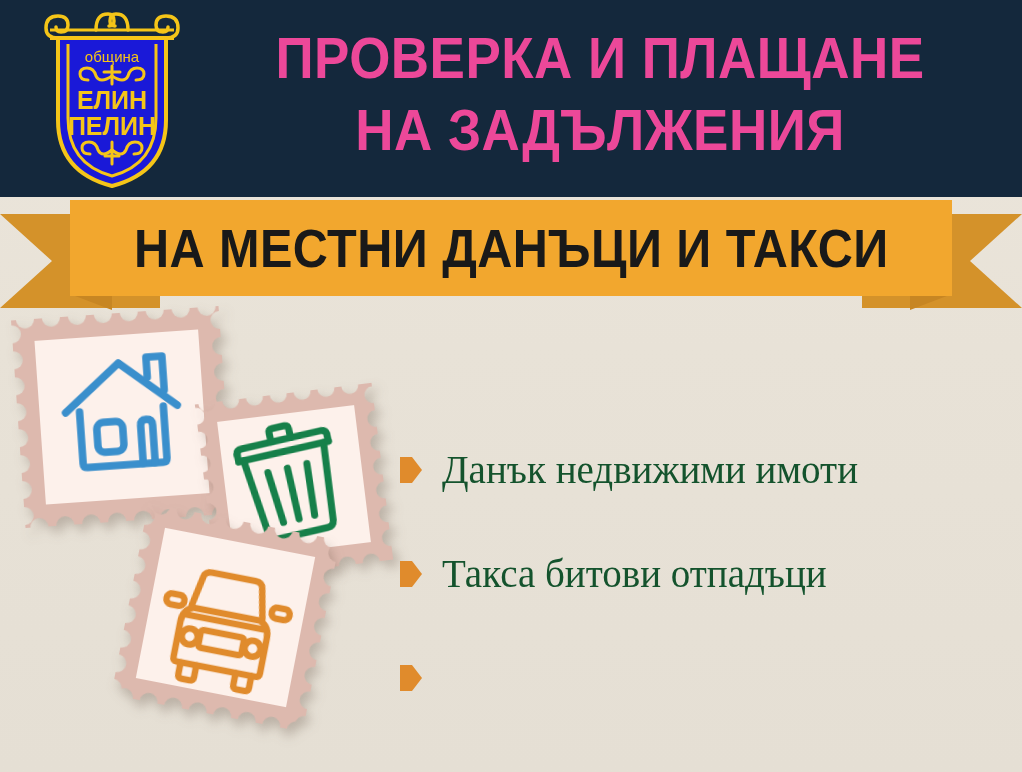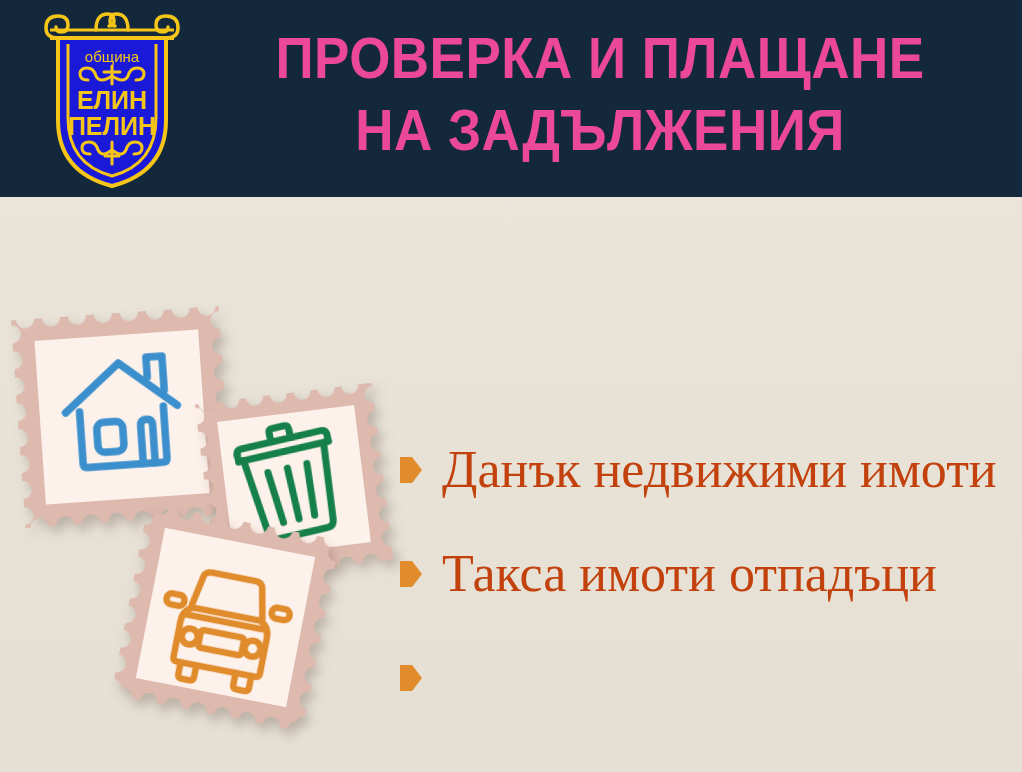--- a/index.html
+++ b/index.html
@@ -159,23 +159,23 @@
   .bullet {
     flex: 0 0 auto;
     width: 22px;
     height: 26px;
     margin-right: 20px;
     background: #e08b2c;
     clip-path: polygon(0 0, 12px 0, 22px 13px, 12px 26px, 0 26px);
   }
   .tax-label {
     font-family: "Liberation Serif", "DejaVu Serif", serif;
-    font-size: 52px;
+    font-size: 39px;
     line-height: 50px;
-    color: #c2410c;
+    color: #14532d;
     white-space: nowrap;
   }
 </style>
 </head>
 <body>
 
 <div id="poster">
 
   <div class="bg-base"></div>
 
@@ -223,20 +223,29 @@
       </div>
 
       <div class="title-block">
         <div class="title-line">ПРОВЕРКА И ПЛАЩАНЕ</div>
         <div class="title-line">НА ЗАДЪЛЖЕНИЯ</div>
       </div>
 
     </div>
   </div>
 
+  <div class="ribbon">
+    <div class="ribbon-tail left"></div>
+    <div class="ribbon-tail right"></div>
+    <div class="ribbon-fold-l"></div>
+    <div class="ribbon-fold-r"></div>
+    <div class="ribbon-main">
+      <div class="ribbon-text">НА МЕСТНИ ДАНЪЦИ И ТАКСИ</div>
+    </div>
+  </div>
 
   <div class="stamps">
 
     <div class="stamp" style="left:18px; top:18px; transform:rotate(-4deg);">
       <svg width="208" height="208" viewBox="0 0 208 208" xmlns="http://www.w3.org/2000/svg">
         <defs>
           <mask id="scallop-a">
             <rect x="0" y="0" width="208" height="208" fill="white"></rect>
             <g fill="black">
               <circle cx="0" cy="14" r="9"></circle>
@@ -412,21 +421,21 @@
 
   <div class="tax-list">
 
     <div class="tax-item">
       <span class="bullet"></span>
       <span class="tax-label">Данък недвижими имоти</span>
     </div>
 
     <div class="tax-item">
       <span class="bullet"></span>
-      <span class="tax-label">Такса имоти отпадъци</span>
+      <span class="tax-label">Такса битови отпадъци</span>
     </div>
 
     <div class="tax-item">
       <span class="bullet"></span>
     </div>
 
   </div>
 
 </div>
 

